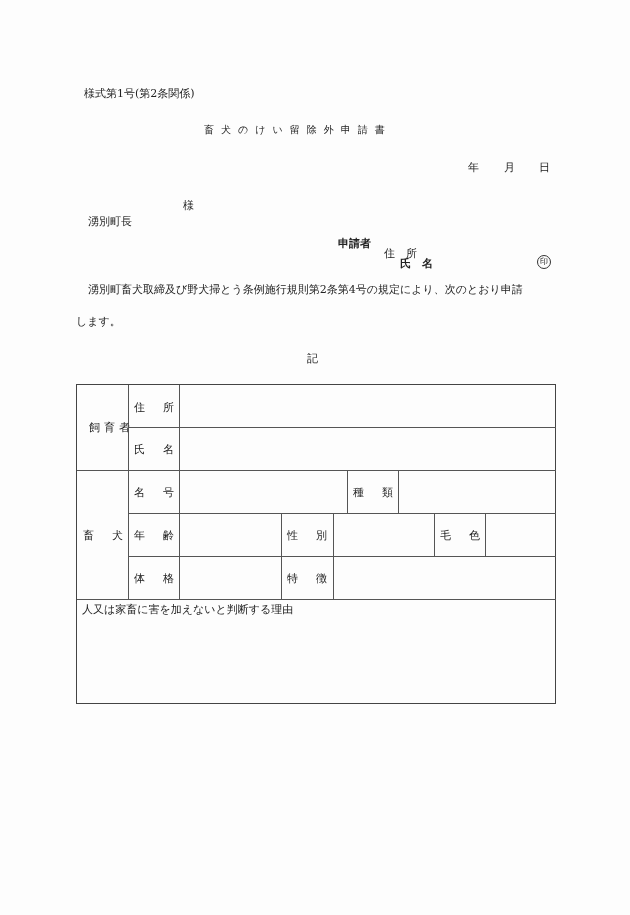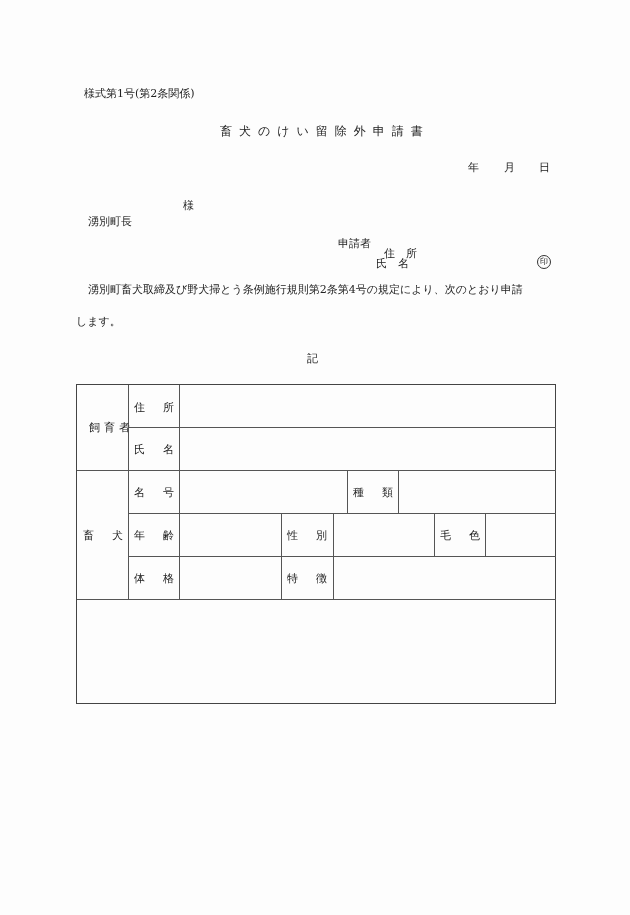--- a/index.html
+++ b/index.html
@@ -11,34 +11,34 @@
     .abs { position: absolute; white-space: nowrap; }
     .spaced { letter-spacing: 7px; }
     .tbl { position: absolute; left: 76px; top: 384px; width: 480px; height: 320px; border: 1px solid #444; box-sizing: border-box; }
     .line { position: absolute; background: #555; }
     .cell-label { position: absolute; display: flex; justify-content: space-between; font-size: 11px; }
   </style>
 </head>
 <body>
 
 <div class="abs" style="left:76px;top:86px;font-size:11px;margin-left:8px;">様式第1号(第2条関係)</div>
-<div class="abs spaced" style="left:220px;top:123px;font-size:12px;">畜犬のけい留除外申請書</div>
+<div class="abs spaced" style="left:204px;top:123px;font-size:10px;">畜犬のけい留除外申請書</div>
 
 <div>
   <span class="abs" style="left:468px;top:160px;">年</span>
   <span class="abs" style="left:504px;top:160px;">月</span>
   <span class="abs" style="left:539px;top:160px;">日</span>
 </div>
 
 <span class="abs" style="left:88px;top:214px;">湧別町長</span>
 <span class="abs" style="left:183px;top:198px;">様</span>
 
-<span class="abs" style="left:338px;top:236px;">申請者</span>
+<span class="abs" style="left:338px;top:236px;font-weight:bold;">申請者</span>
 <span class="abs" style="left:384px;top:246px;">住　所</span>
-<span class="abs" style="left:376px;top:256px;">氏　名</span>
+<span class="abs" style="left:400px;top:256px;font-weight:bold;">氏　名</span>
 <span class="abs" style="left:537px;top:255px;width:12px;height:12px;border:1px solid #333;border-radius:50%;font-size:8px;line-height:12px;text-align:center;">印</span>
 
 <div class="abs" style="left:88px;top:282px;">湧別町畜犬取締及び野犬掃とう条例施行規則第2条第4号の規定により、次のとおり申請</div>
 <div class="abs" style="left:76px;top:314px;text-align:center;">します。</div>
 <div class="abs" style="left:307px;top:351px;">記</div>
 
 <div class="tbl">
 
   <div class="line" style="left:51px;top:42px;width:428px;height:1px;"></div>
   <div class="line" style="left:0;top:85px;width:479px;height:1px;"></div>
@@ -104,14 +104,15 @@
       <span>体</span>
       <span>格</span>
     </div>
   <div style="position:absolute;left:103px;top:172px;width:101px;height:42px;"></div>
   <div class="cell-label" style="left:210px;top:186px;width:40px;">
       <span>特</span>
       <span>徴</span>
     </div>
   <div style="position:absolute;left:257px;top:172px;width:222px;height:42px;"></div>
 
+  <div class="abs" style="left:5px;top:217px;">人又は家畜に害を加えないと判断する理由</div>
   <div style="position:absolute;left:0;top:232px;width:479px;height:86px;"></div>
 </div>
 
 </body></html>

